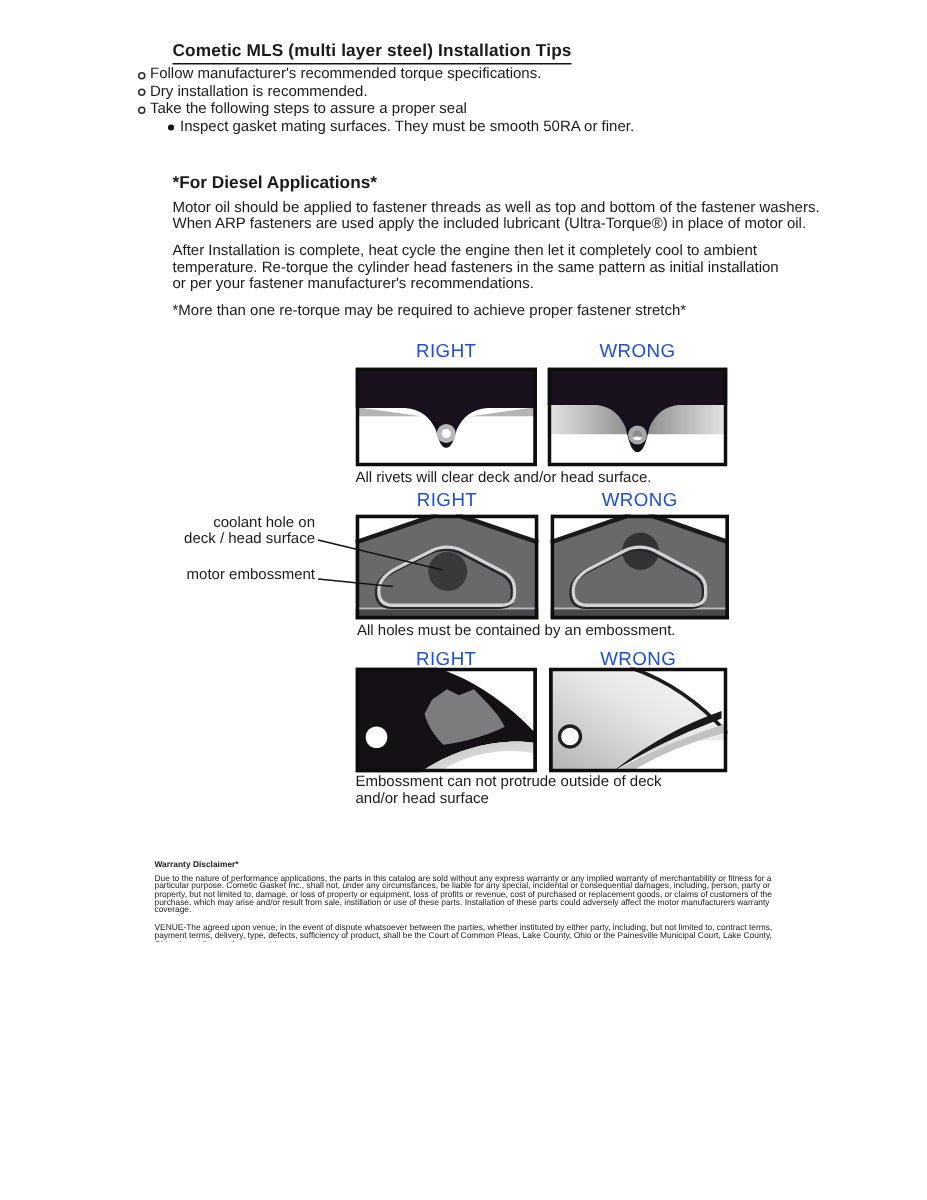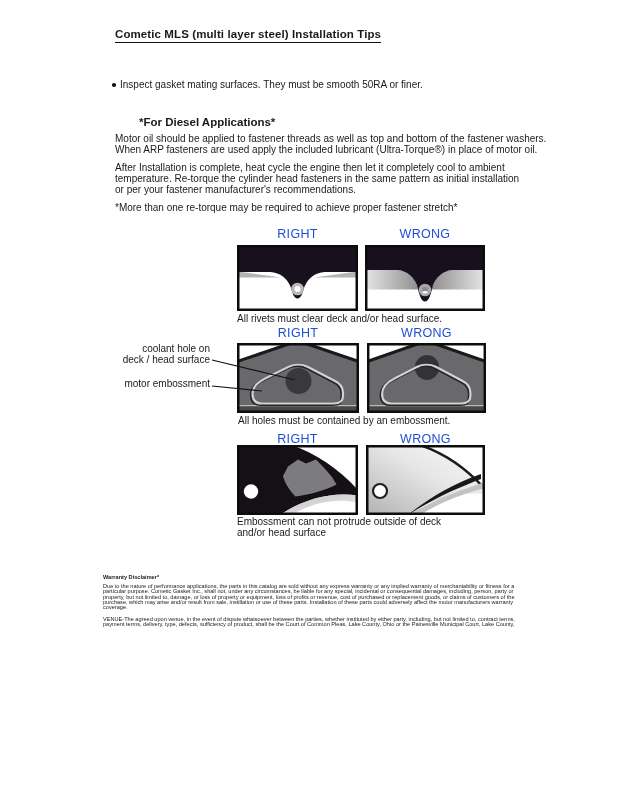--- a/index.html
+++ b/index.html
@@ -32,25 +32,30 @@
 </style>
 </head>
 <body>
 
 <div id="page">
 
   <div class="abs" style="left:115px;top:24px;">
     <span class="title">Cometic MLS (multi layer steel) Installation Tips</span>
   </div>
 
+  <div class="abs blist" style="left:92px;top:44px;">
+    <div>Follow manufacturer's recommended torque specifications.</div>
+    <div>Dry installation is recommended.</div>
+    <div>Take the following steps to assure a proper seal</div>
+  </div>
   <div class="abs slist" style="left:112px;top:79px;">
     <div>Inspect gasket mating surfaces.  They must be smooth 50RA or finer.</div>
   </div>
 
-  <div class="abs h2" style="left:115px;top:116px;margin-left:24px;">*For Diesel Applications*</div>
+  <div class="abs h2" style="left:115px;top:116px;">*For Diesel Applications*</div>
   <div class="abs para pre" style="left:115px;top:134px;width:440px;">Motor oil should be applied to fastener threads as well as top and bottom of the fastener washers.
 When ARP fasteners are used apply the included lubricant (Ultra-Torque®) in place of motor oil.</div>
   <div class="abs para" style="left:115px;top:203px;width:440px;">*More than one re-torque may be required to achieve proper fastener stretch*</div>
   <div class="abs para pre" style="left:115px;top:163px;width:440px;">After Installation is complete, heat cycle the engine then let it completely cool to ambient
 temperature. Re-torque the cylinder head fasteners in the same pattern as initial installation
 or per your fastener manufacturer's recommendations.</div>
 
   <div class="abs" style="left:0;top:228px;width:618px;height:100px;">
     <div class="abs dlabel" style="left:237px;top:0;width:121px;">RIGHT</div>
     <div class="abs dlabel" style="left:365px;top:0;width:120px;">WRONG</div>
@@ -81,21 +86,21 @@
       <path d="M0,25 L33,25 C44,26 50,31 54,39 L56.5,44.5 L0,44.5 Z" fill="url(#g1)"></path>
       <path d="M121,25 L88,25 C77,26 71,31 67,39 L64.5,44.5 L121,44.5 Z" fill="url(#g2)"></path>
       <path d="M0,0 H121 V25 H88 C78,26 72,32 68.5,40 C66.5,49 64.5,56.5 60.5,56.5
                C56.5,56.5 54.5,49 52.5,40 C49,32 43,26 33,25 H0 Z" fill="#18101d"></path>
       <circle cx="60.5" cy="45" r="6.3" fill="#a8a8a8"></circle>
       <circle cx="60.5" cy="45" r="3" fill="#8b8b8b"></circle>
       <ellipse cx="60.5" cy="47.2" rx="2.9" ry="1.2" fill="#fbfbfb"></ellipse>
       <rect x="1.25" y="1.25" width="118.5" height="63.5" fill="none" stroke="#0d0d0d" stroke-width="2.5"></rect>
     </svg>
 
-    <div class="abs dcap" style="left:237px;top:86px;">All rivets must clear deck and/or head surface.</div>
+    <div class="abs dcap" style="left:237px;top:86px;">All rivets will clear deck and/or head surface.</div>
   </div>
 
   <div class="abs" style="left:0;top:327px;width:618px;height:106px;">
     <div class="abs dlabel" style="left:237px;top:0;width:122px;">RIGHT</div>
     <div class="abs dlabel" style="left:367px;top:0;width:119px;">WRONG</div>
 
     <div class="abs ann pre" style="left:95px;top:17px;width:115px;">coolant hole on
 deck / head surface</div>
     <div class="abs ann" style="left:95px;top:52px;width:115px;">motor embossment</div>
 

